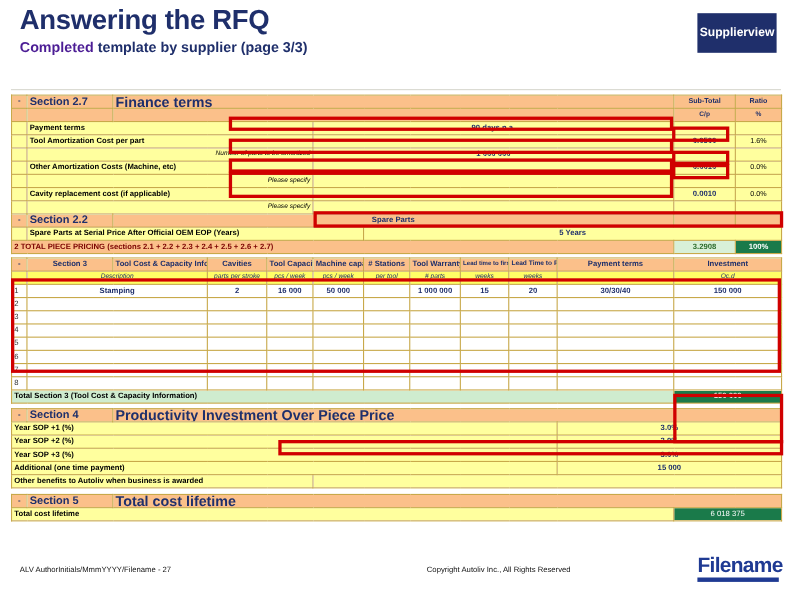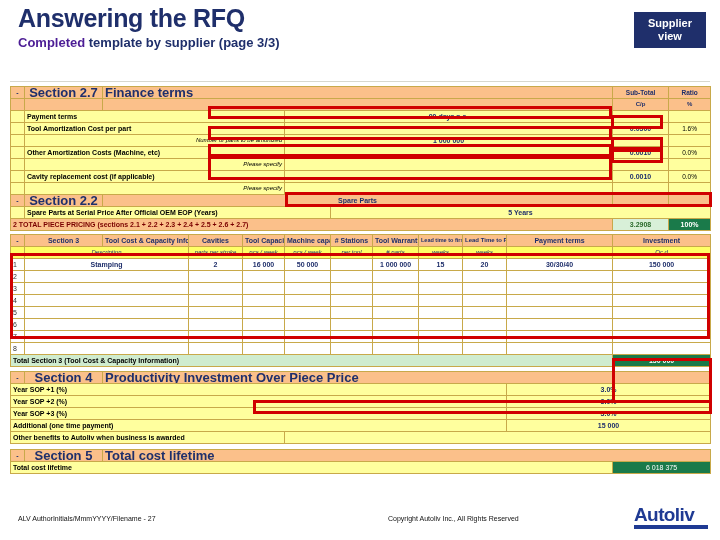--- a/index.html
+++ b/index.html
@@ -15,37 +15,37 @@
     font-size:25px;font-weight:bold;color:#1f2f6b;letter-spacing:-0.3px;
   }
   #title-sub{
     position:absolute;left:18px;top:35px;
     font-size:13px;font-weight:bold;color:#1f2f6b;
   }
   #title-sub .red{color:#4c1d95;}
   #supplier-badge{
     position:absolute;left:634px;top:12px;width:72px;height:36px;
     background:#1f2f6b;color:#ffffff;font-size:11px;font-weight:bold;
-    display:flex;flex-direction:column;align-items:center;justify-content:center;
+    display:flex;flex-direction:row;align-items:center;justify-content:center;
     line-height:1.15;text-align:center;
   }
   #header-rule{
     position:absolute;left:10px;top:81px;width:700px;height:1px;background:#d8d8cf;
   }
 
   
   #sheet{position:absolute;left:10px;top:86px;width:700px;height:372px;}
   table.xl{border-collapse:collapse;table-layout:fixed;width:700px;font-size:7px;color:#000;}
   table.xl td{
     padding:0 2px;height:11px;line-height:11px;white-space:nowrap;overflow:hidden;
     border:1px solid #c8a94a;
   }
   .secthdr td{background:#fbc08a;font-weight:bold;color:#1f2f6b;
      border-top:1px solid #000;border-bottom:1px solid #000;height:12px;line-height:12px;}
-  .secthdr td.lbl{text-align:center;font-size:13px;}
+  .secthdr td.lbl{font-size:10px;}
   .secthdr td.nm{color:#1f2f6b;font-weight:bold;text-align:left;font-size:13px;}
   .yel td{background:#ffff9e;}
   .lbl-left{text-align:left;font-weight:bold;}
   .lbl-right{text-align:right;font-style:italic;font-size:6px;}
   .ctr{text-align:center;}
   .val{background:#ffffff;color:#1f2f6b;text-align:center;font-weight:bold;}
   .pct{background:#ffff9e;color:#000;text-align:center;font-size:6.5px;}
   .totrow td{background:#fbc08a;font-weight:bold;color:#7a0000;
      border-top:1px solid #000;border-bottom:1px solid #000;height:12px;line-height:12px;}
   .greenrow td{background:#cfeccf;font-weight:bold;color:#000;height:12px;line-height:12px;}
@@ -395,15 +395,15 @@
   <div class="redbox" style="left:198px;top:70px;width:404px;height:24px;"></div>
   <div class="redbox" style="left:275px;top:106px;width:427px;height:15px;"></div>
   <div class="redbox" style="left:0px;top:167px;width:700px;height:86px;"></div>
   <div class="redbox" style="left:602px;top:272px;width:100px;height:45px;"></div>
   <div class="redbox" style="left:243px;top:314px;width:459px;height:14px;"></div>
 </div>
 
 <div id="footer-left">ALV AuthorInitials/MmmYYYY/Filename - 27</div>
 <div id="footer-center">Copyright Autoliv Inc., All Rights Reserved</div>
 <div id="logo">
-  <div class="word">Autoliv</div>
+  <div class="word">Filename</div>
   <div class="bar"></div>
 </div>
 
 </body></html>

